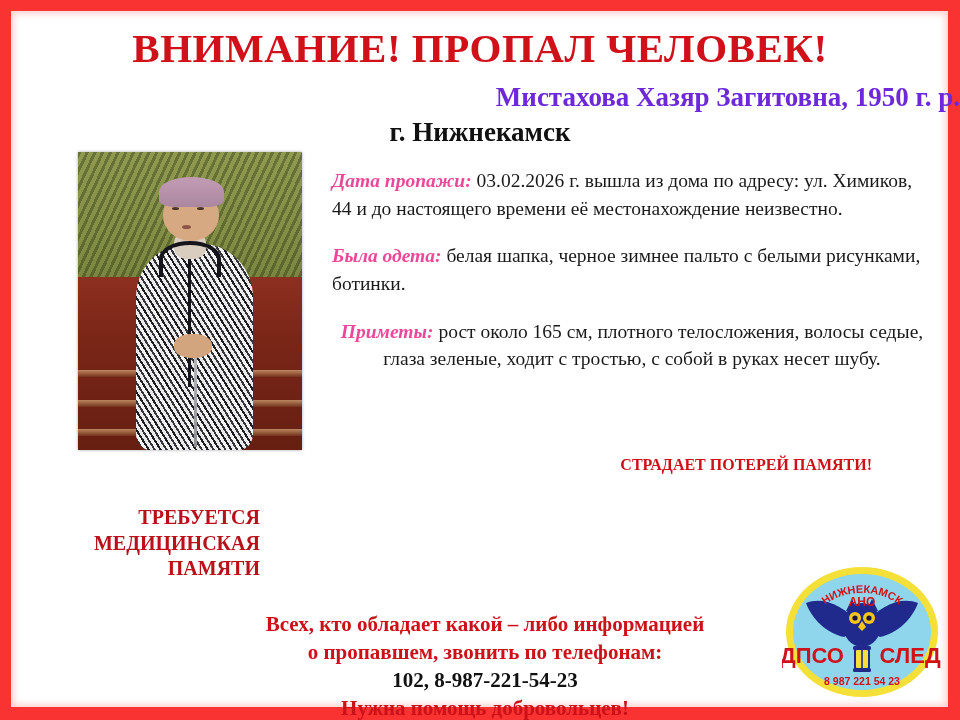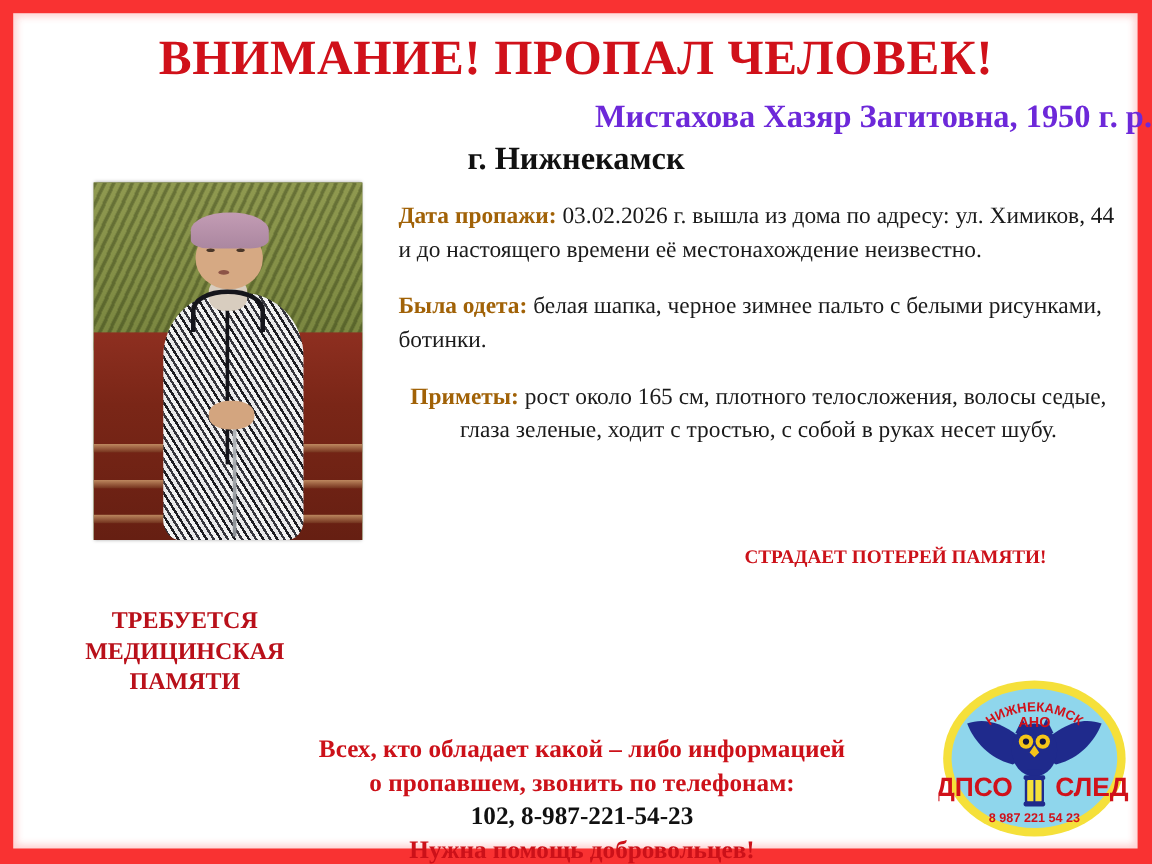--- a/index.html
+++ b/index.html
@@ -171,40 +171,41 @@
     position: absolute;
     left: 332px; top: 167px;
     width: 600px;
     color: #1a1a1a;
     font-size: 19.5px;
     line-height: 1.42;
   }
   .desc p { margin: 0 0 20px 0; }
   .desc p:last-child { margin-bottom: 0; text-align: center; }
   .lbl {
-    color: #a16207;
-    font-weight: bold;
+    color: #ec4899;
+    font-weight: bold;
+    font-style: italic;
   }
 
   
   .memory-warn {
     position: absolute;
     left: 332px; top: 456px;
     width: 540px;
     text-align: right;
     color: #cc1119;
     font-size: 16px;
     font-weight: bold;
     white-space: nowrap;
   }
   .med-help {
     position: absolute;
     left: 48px; top: 505px;
     width: 212px;
-    text-align: center;
+    text-align: right;
     color: #b9101a;
     font-size: 20px;
     font-weight: bold;
     line-height: 1.28;
   }
 
   
   .contact {
     position: absolute;
     left: 200px; top: 566px;

